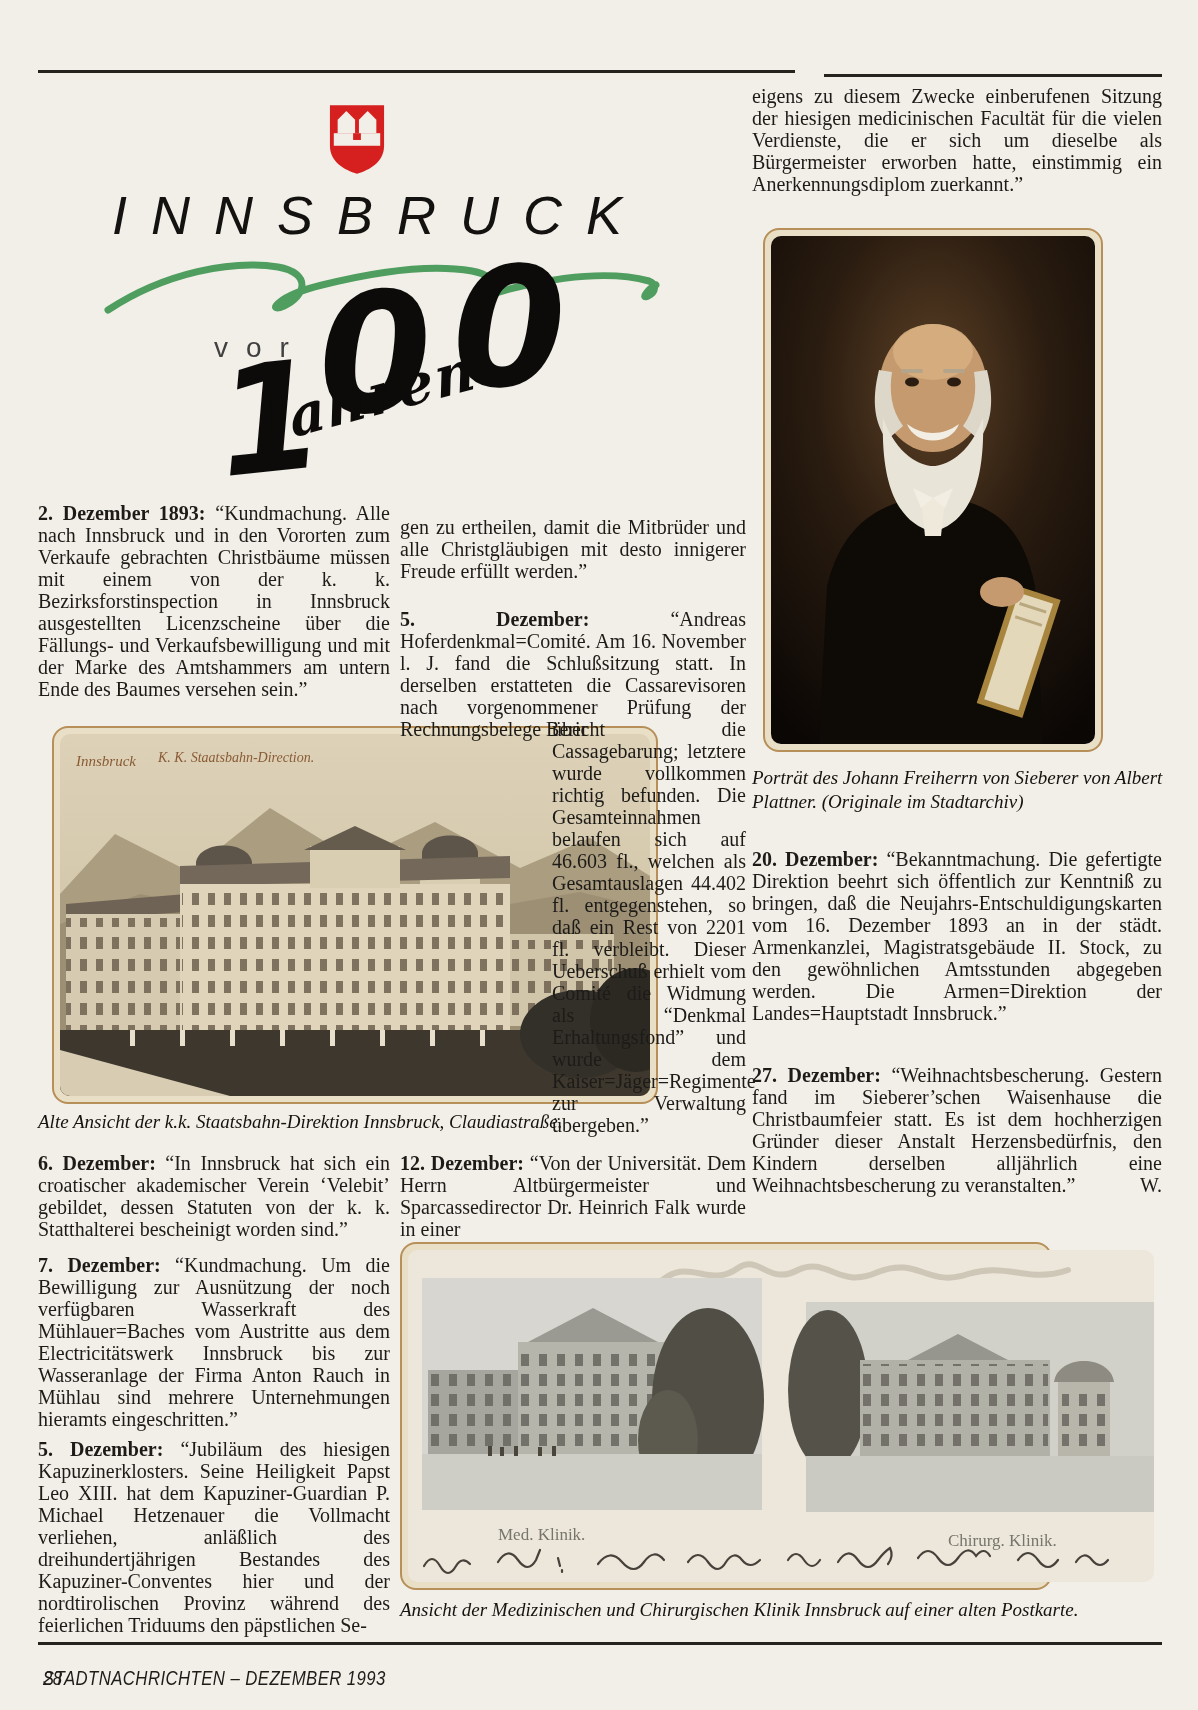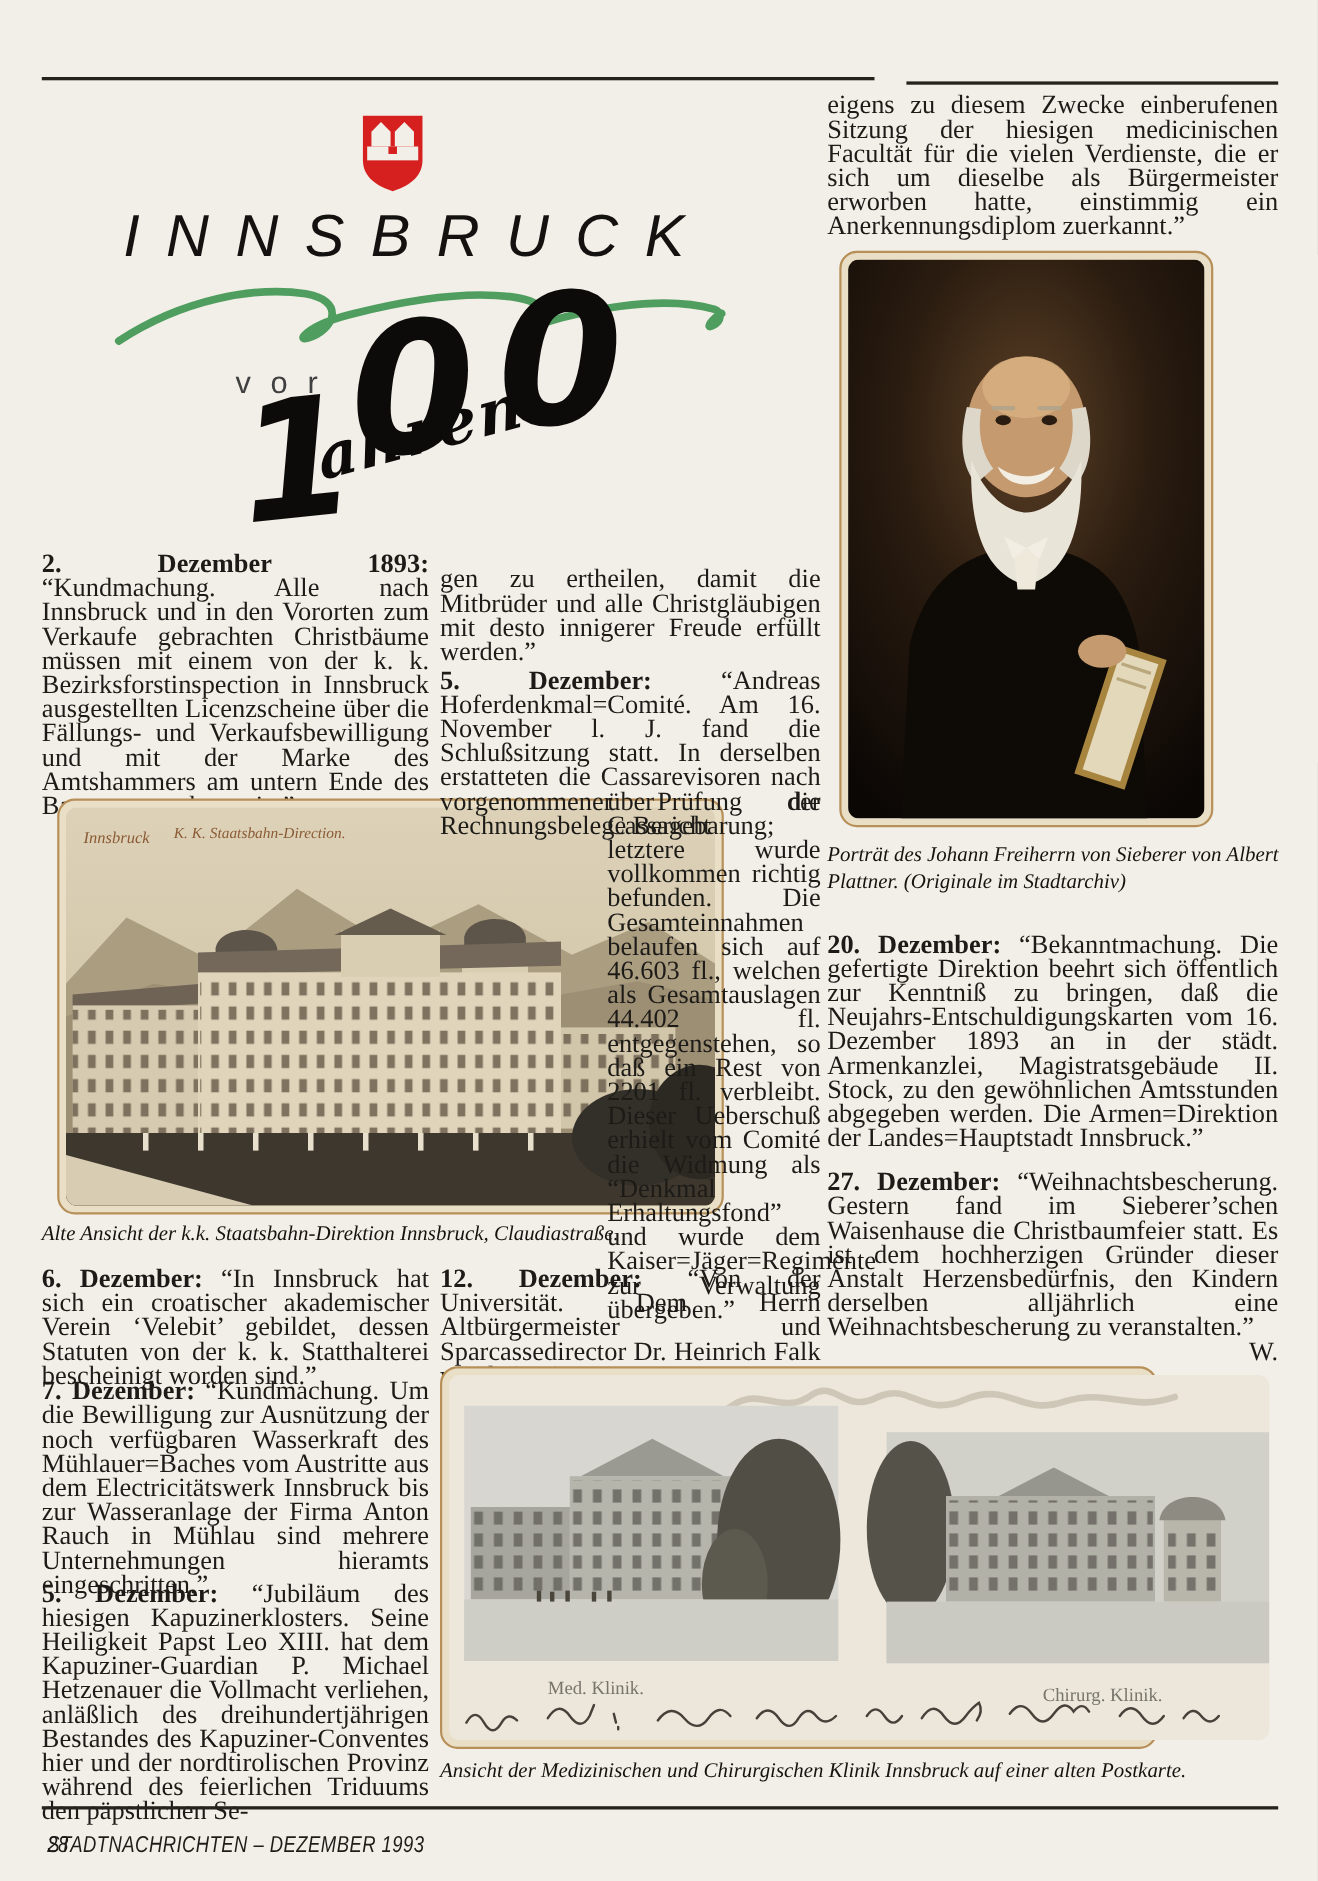--- a/index.html
+++ b/index.html
@@ -4,21 +4,21 @@
 <style>
   html,body{margin:0;padding:0;background:#d8d4cc;}
   #page{
     position:relative;width:1198px;height:1710px;margin:0 auto;
     background:#f2efe8;
     font-family:"Liberation Serif",serif;color:#1d1b18;overflow:hidden;
   }
   .rule{position:absolute;background:#26231f;height:3px;}
   .para{
     position:absolute;text-align:justify;
-    font-size:24px;line-height:22px;color:#1d1b18;
+    font-size:20px;line-height:22px;color:#1d1b18;
   }
   .para .lbl{font-weight:bold;}
   .sig{float:right;font-weight:normal;}
   .caption{
     position:absolute;font-style:italic;font-size:19px;line-height:24px;color:#15130f;
   }
   
   .mast-title{
     position:absolute;left:112px;top:184px;
     font-family:"Liberation Sans",sans-serif;font-style:italic;font-weight:400;

